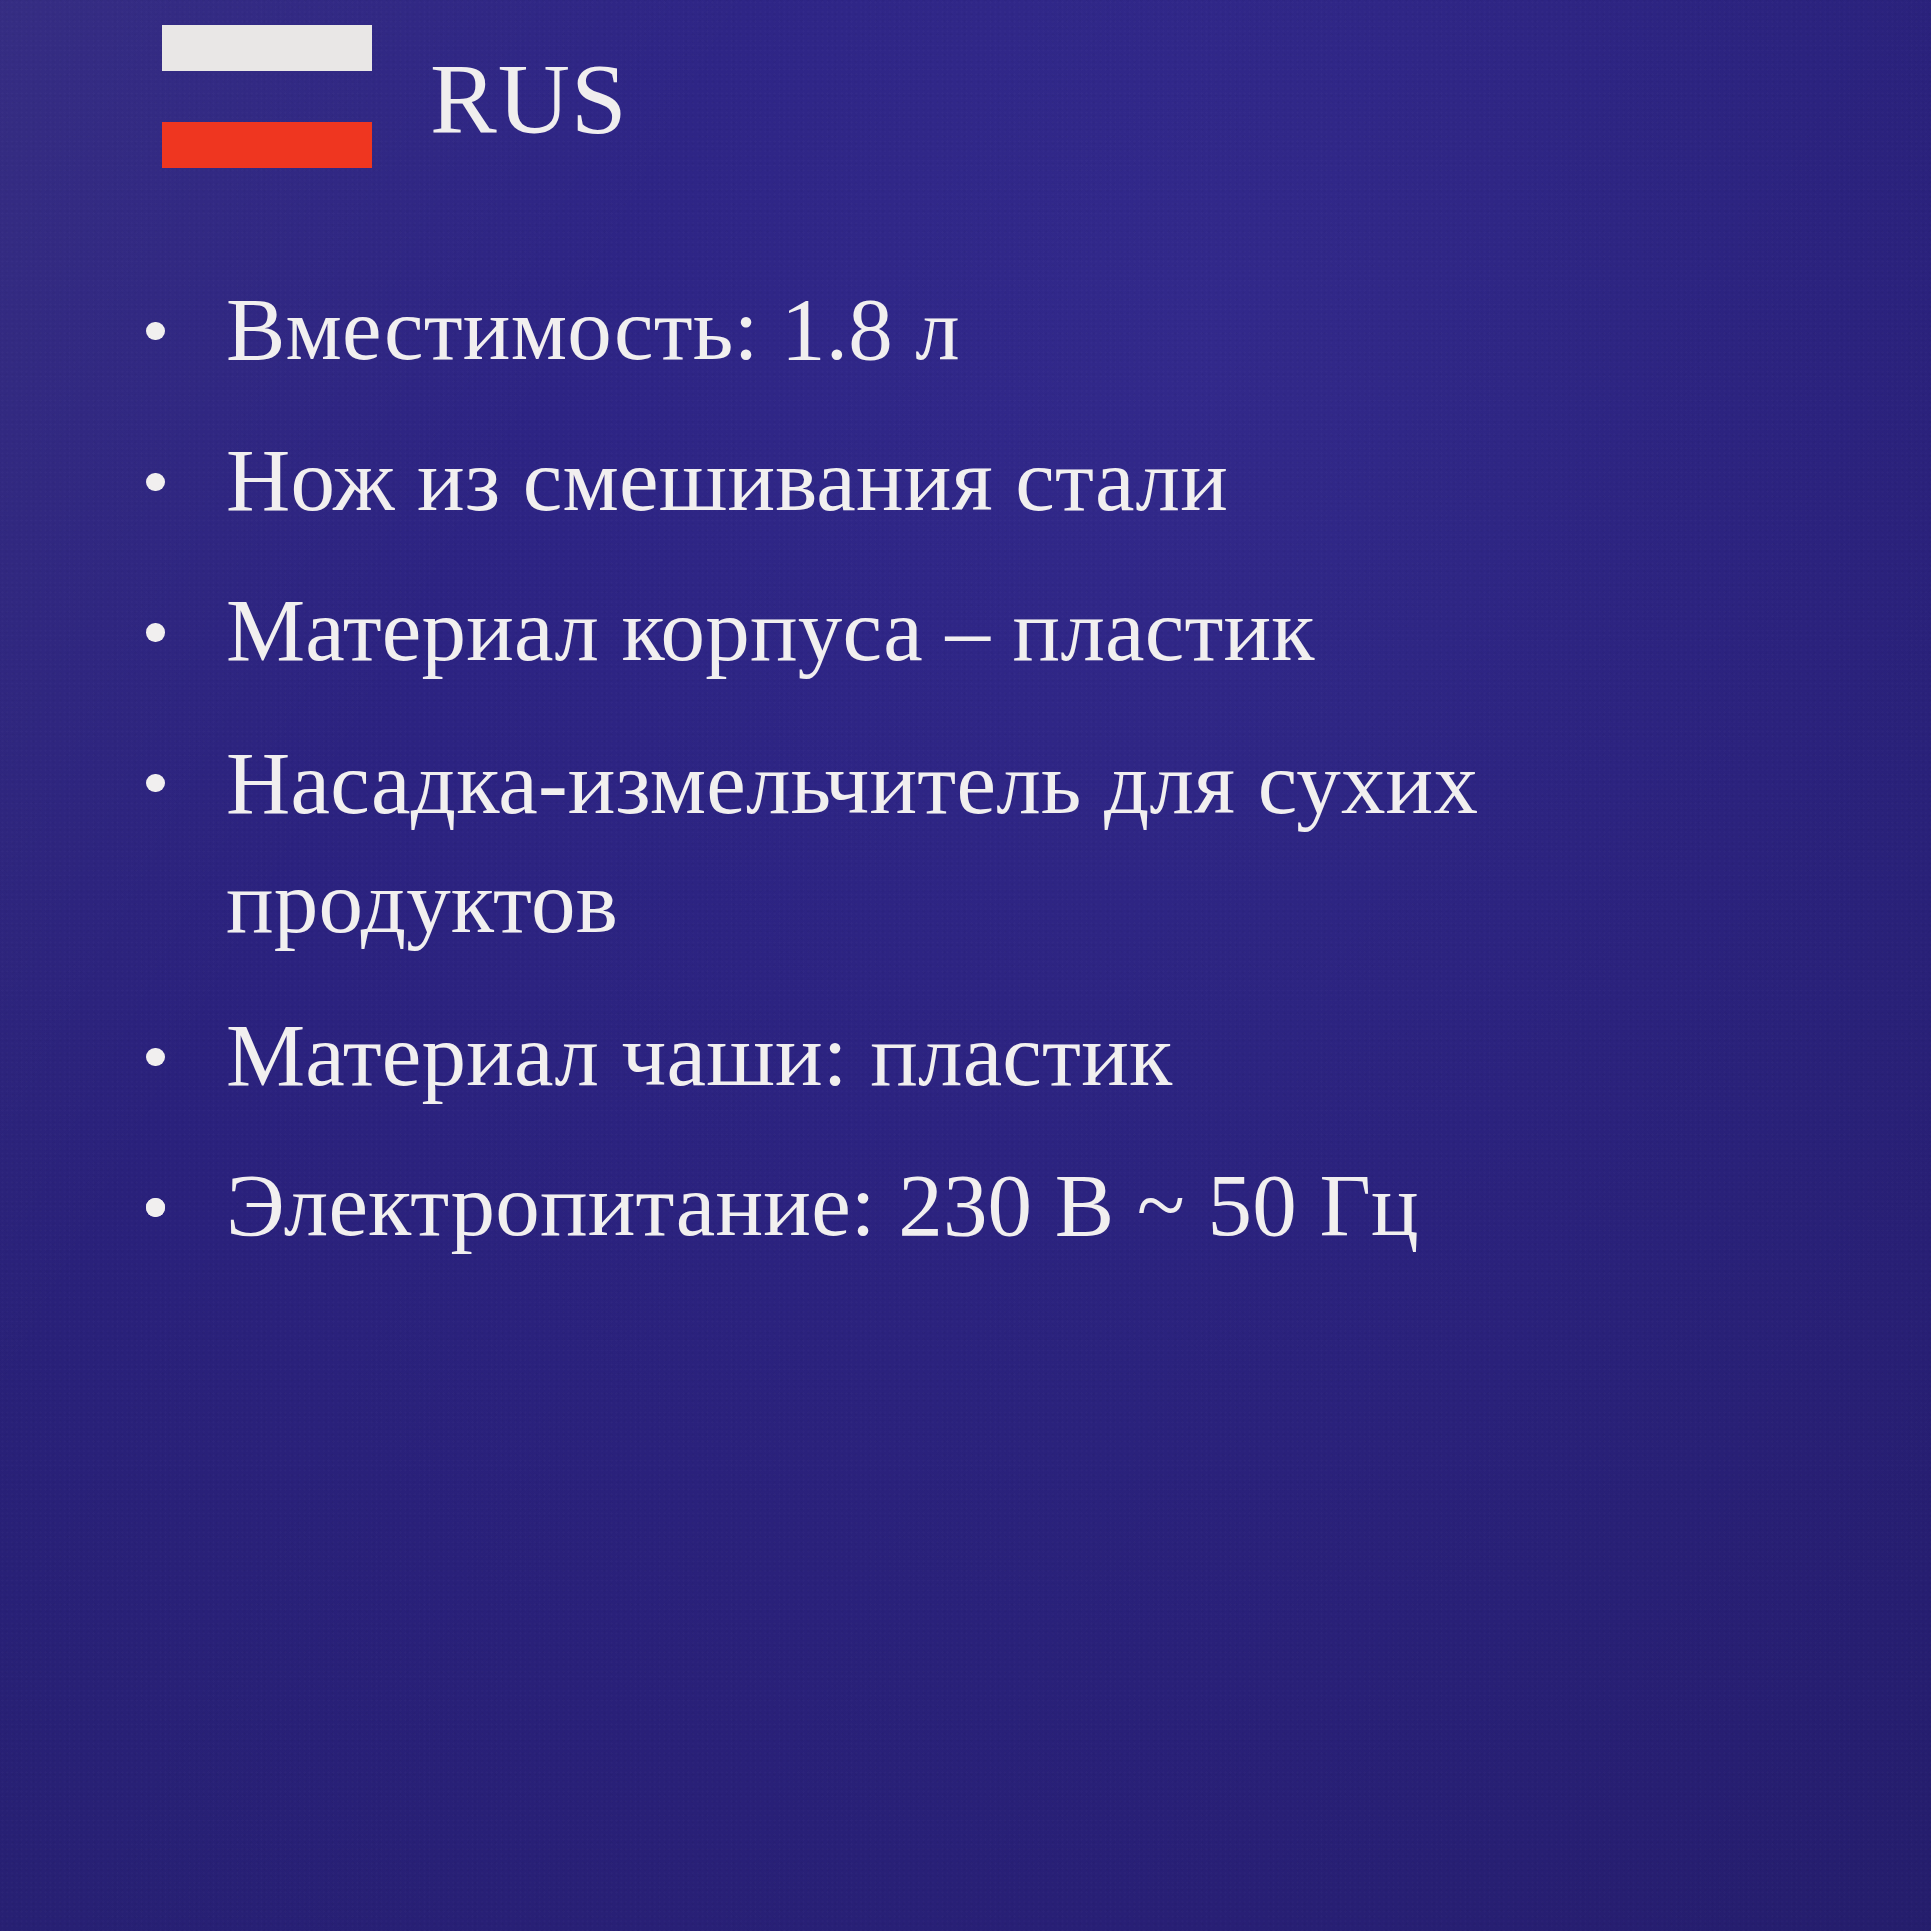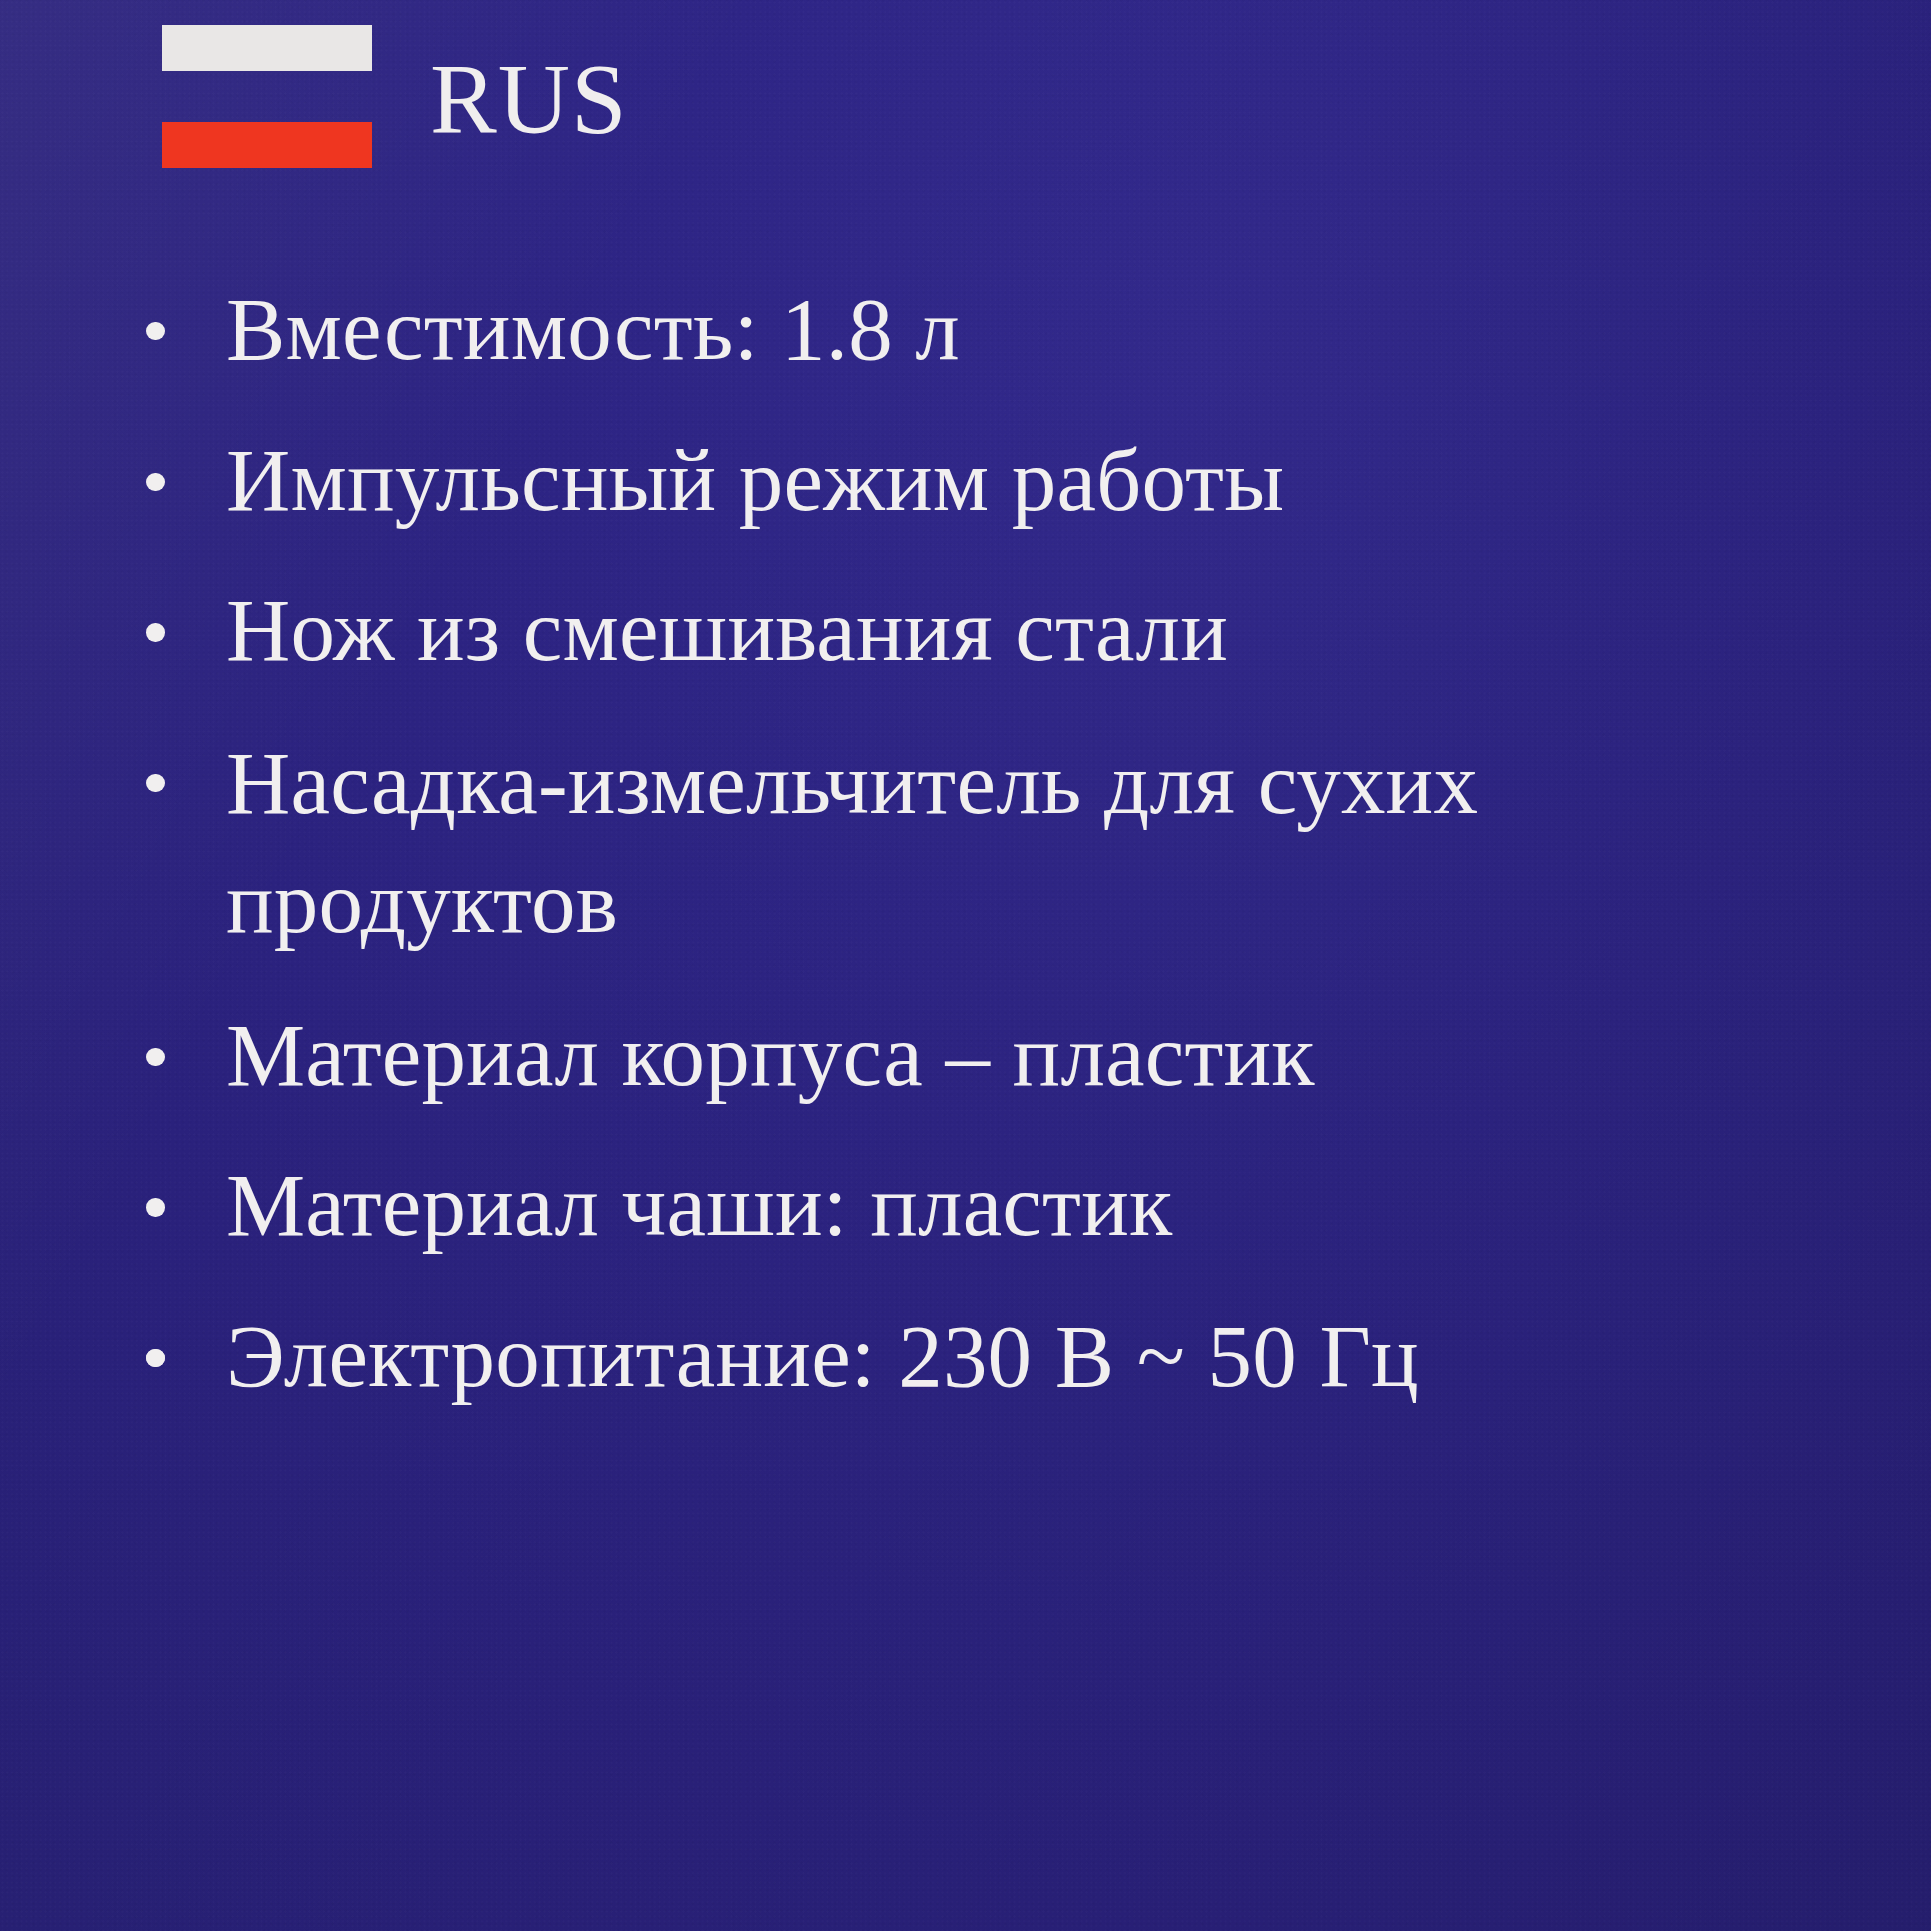--- a/index.html
+++ b/index.html
@@ -128,33 +128,29 @@
     <div class="rus-label">RUS</div>
   </div>
 
   <ul class="spec-list">
     <li class="spec-item">
       <span class="bullet"></span>
       <span>Вместимость: 1.8 л</span>
     </li>
     <li class="spec-item">
       <span class="bullet"></span>
-      <span>Импульсный режим работы</span>
+      <span>Нож из смешивания стали</span>
     </li>
     <li class="spec-item">
       <span class="bullet"></span>
-      <span>Нож из смешивания стали</span>
+      <span>Материал корпуса – пластик</span>
     </li>
     <li class="spec-item two-line">
       <span class="bullet"></span>
       <span>Насадка-измельчитель для сухих продуктов</span>
-    </li>
-    <li class="spec-item">
-      <span class="bullet"></span>
-      <span>Материал корпуса – пластик</span>
     </li>
     <li class="spec-item">
       <span class="bullet"></span>
       <span>Материал чаши: пластик</span>
     </li>
     <li class="spec-item two-line">
       <span class="bullet"></span>
     </li>
     <li class="spec-item">
       <span class="bullet"></span>

